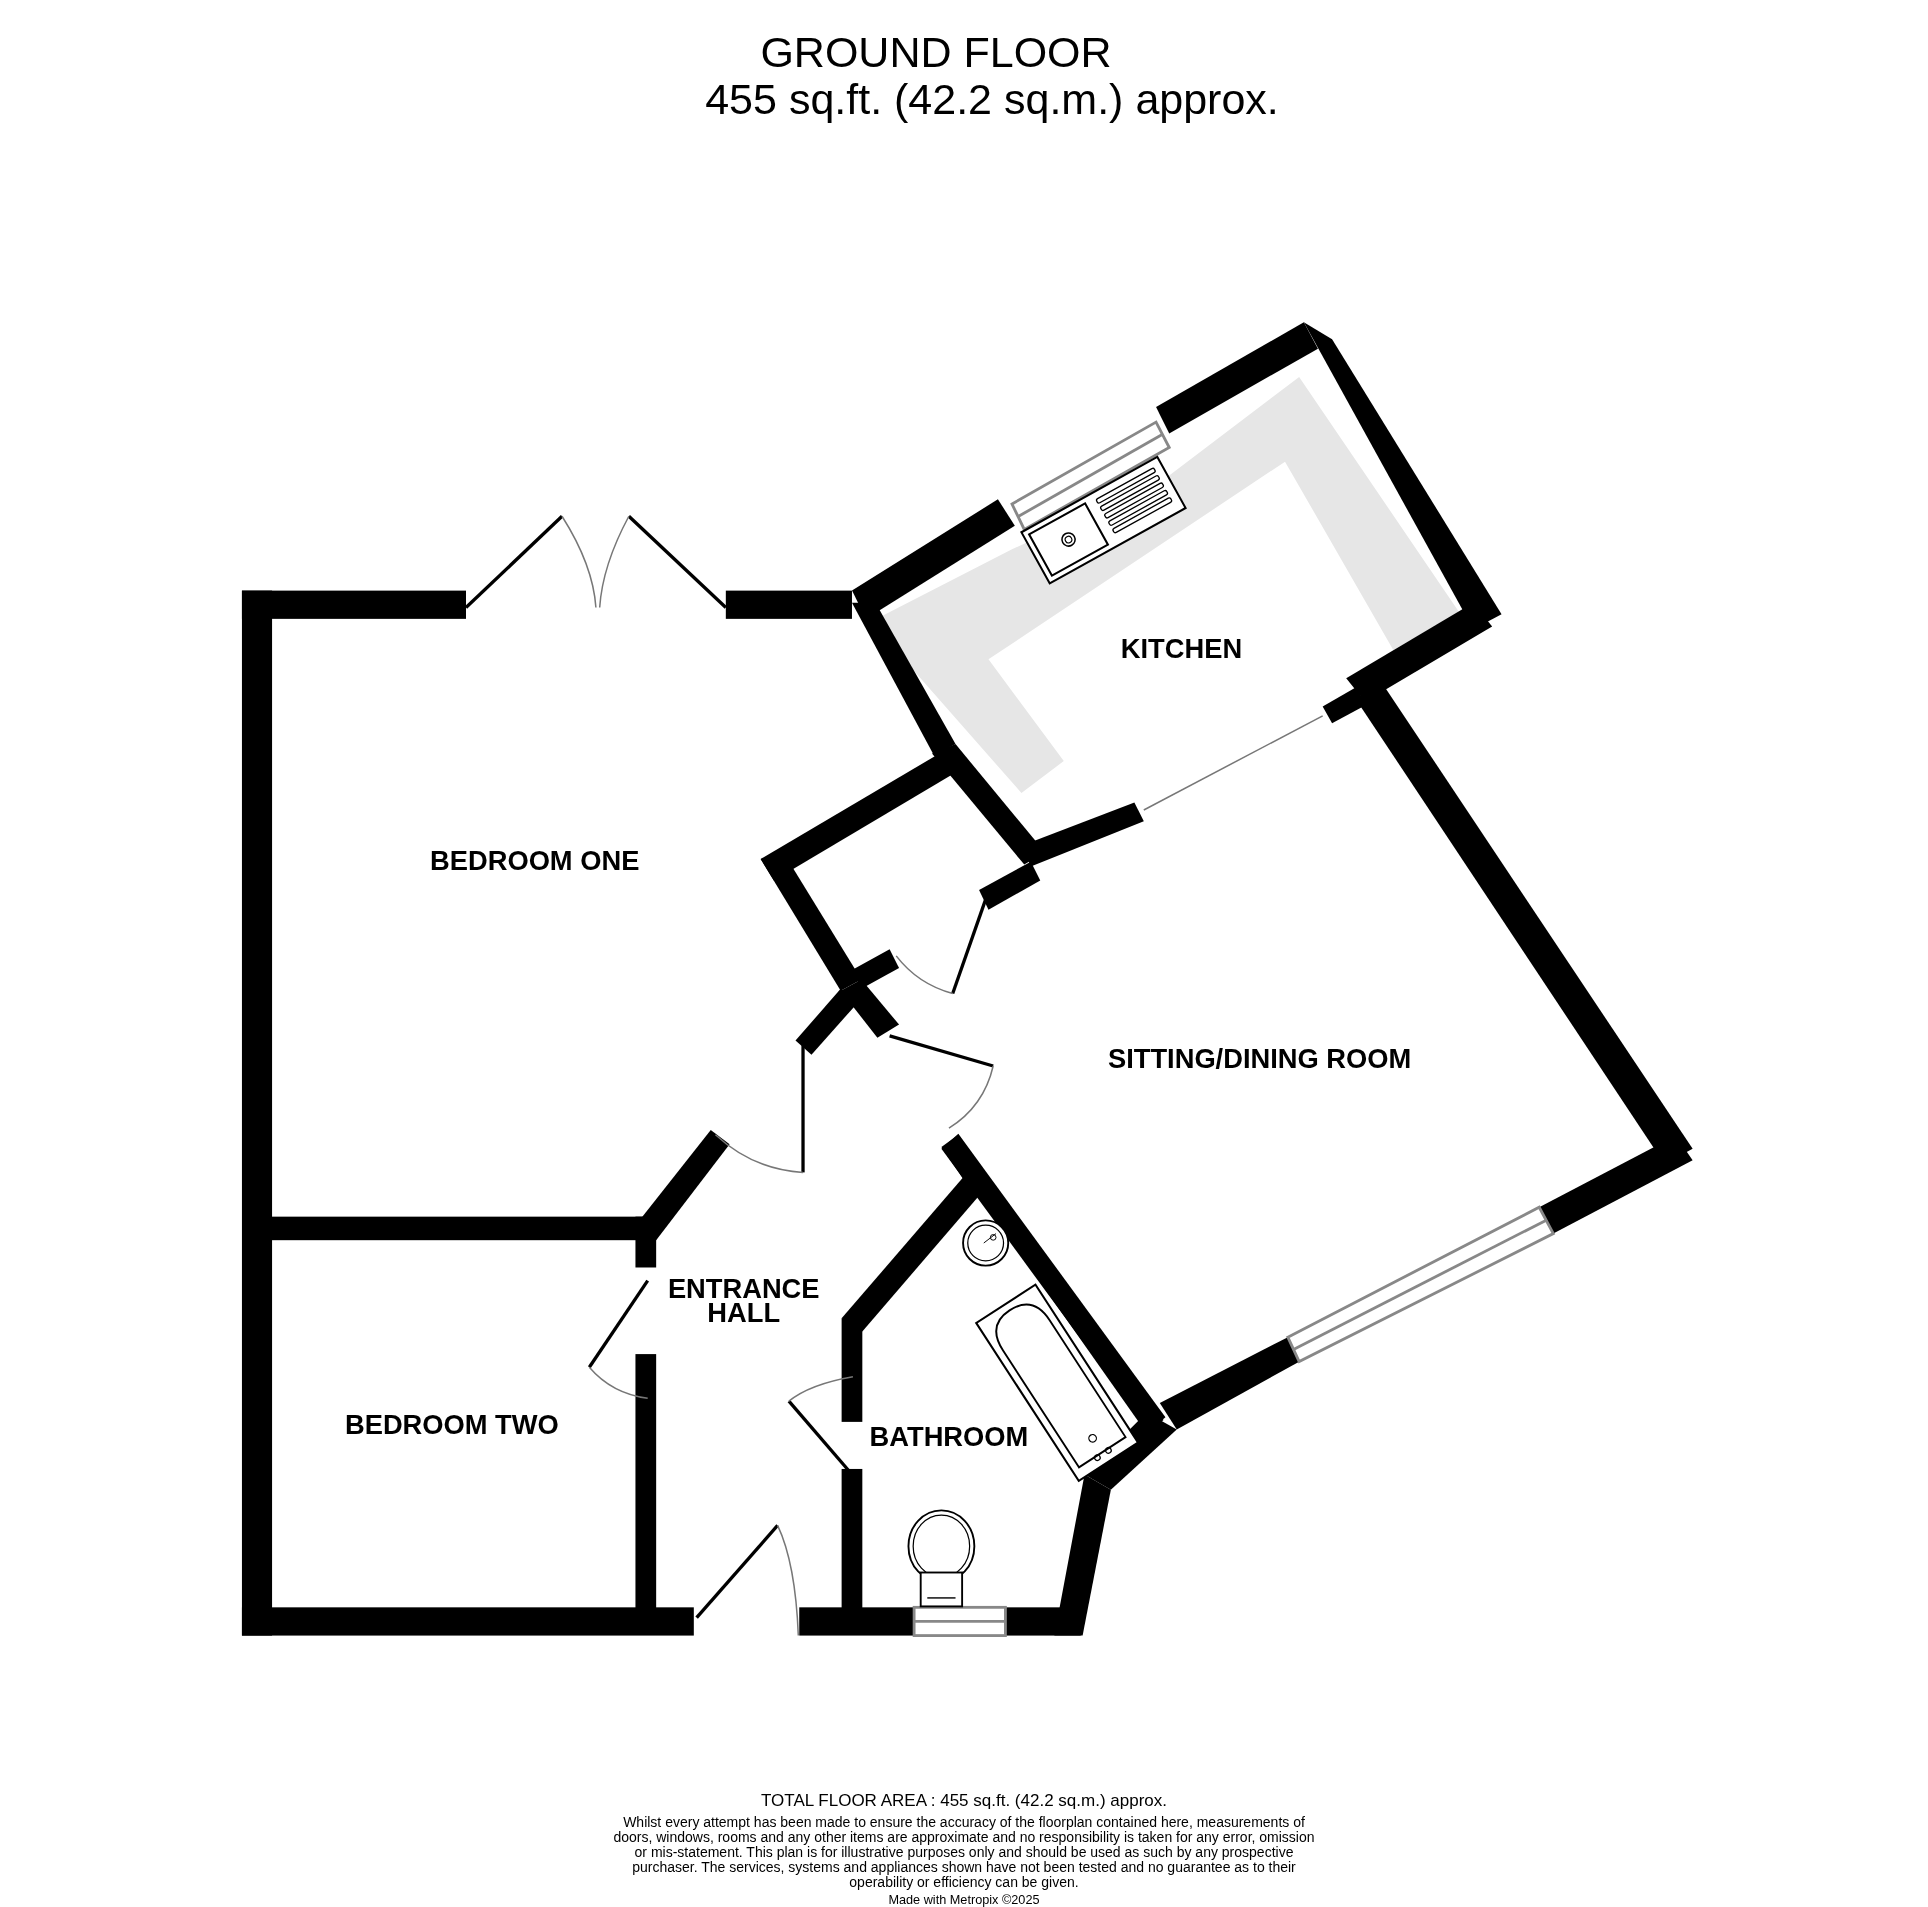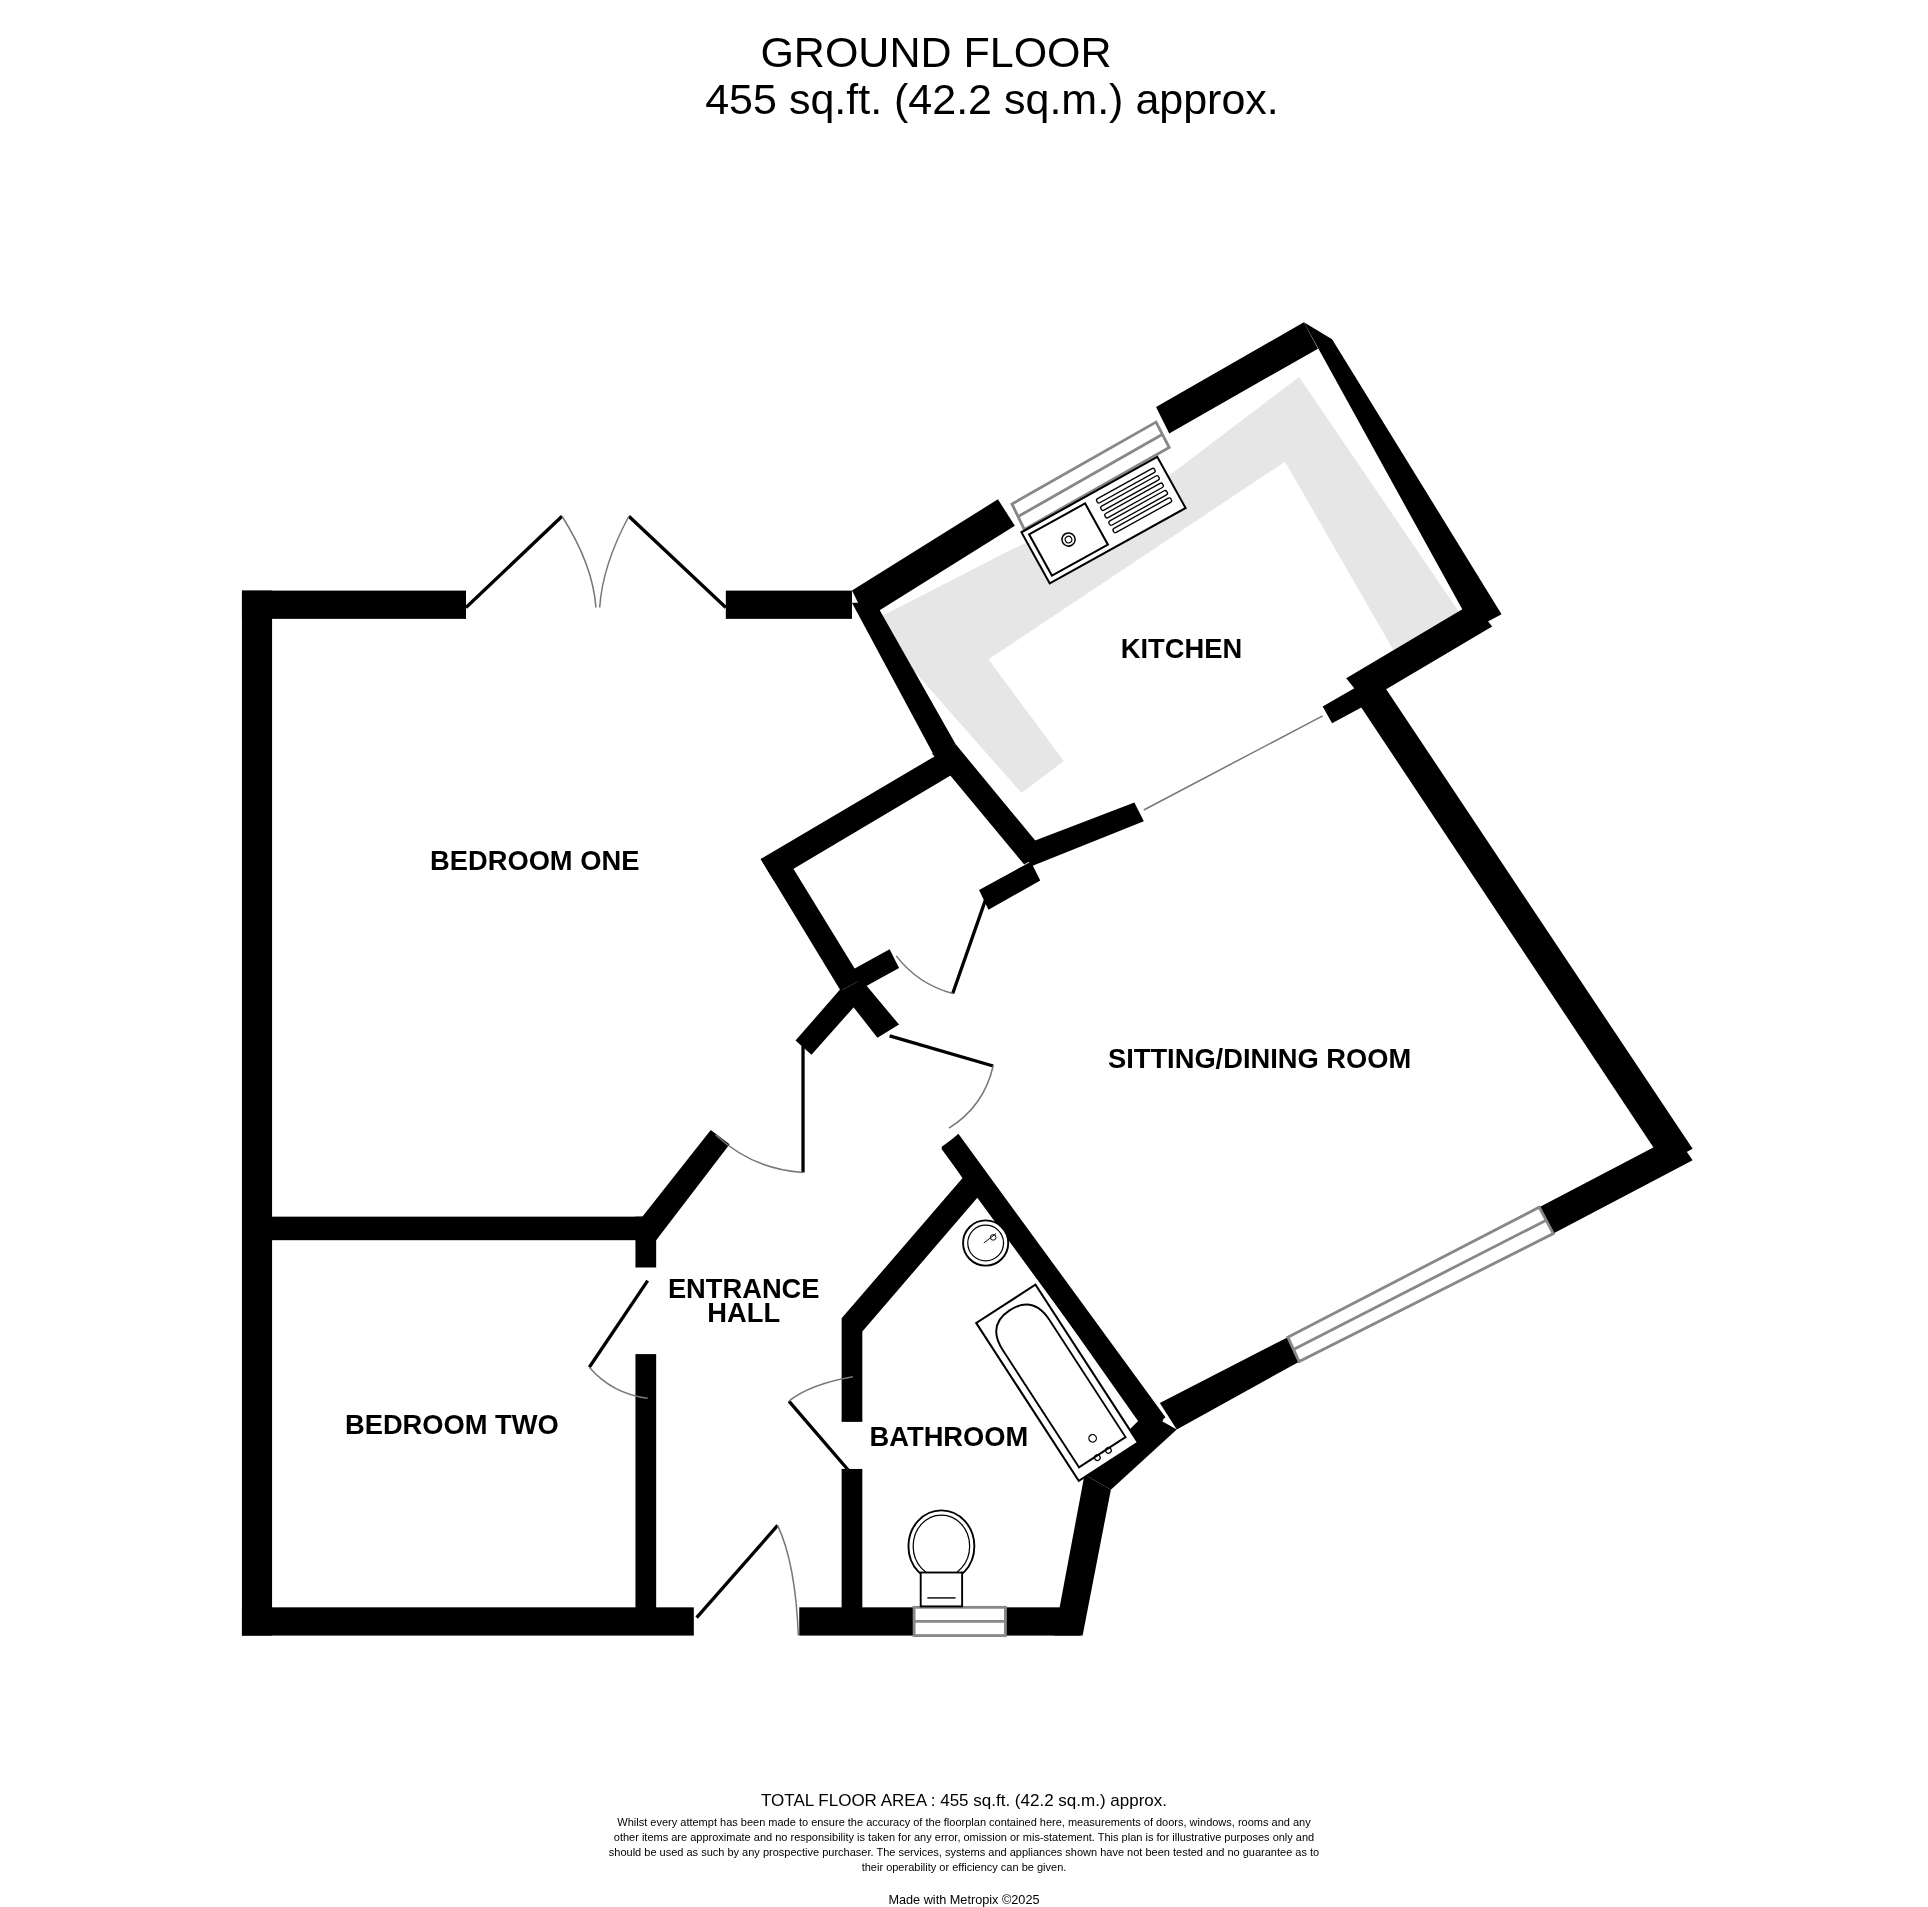--- a/index.html
+++ b/index.html
@@ -9,21 +9,21 @@
   #t2 { top:75px; font-size:43px; left:28px; }
   svg#plan { position:absolute; left:0; top:0; }
   .room-label { font-family:"Liberation Sans", sans-serif; font-weight:bold; font-size:29px; fill:#000; text-anchor:middle; }
   .wall { fill:#000; }
   .win { fill:#fff; stroke:#888; stroke-width:3; }
   .door-leaf { stroke:#000; stroke-width:3.5; fill:none; }
   .door-arc { stroke:#777; stroke-width:1.6; fill:none; }
   .fixture { fill:#fff; stroke:#000; stroke-width:2.2; }
   .footer { position:absolute; left:0; width:1928px; text-align:center; color:#000; font-family:"Liberation Sans", sans-serif; }
   #f-total { top:1791px; font-size:17px; }
-  #f-disc { top:1815px; font-size:11px; line-height:15px; width:716px; left:606px; }
+  #f-disc { top:1815px; font-size:14px; line-height:15px; width:716px; left:606px; }
   #f-made { top:1893px; font-size:12.7px; }
 </style>
 </head>
 <body>
 
 <div class="title" id="t1">GROUND FLOOR</div>
 <div class="title" id="t2">455 sq.ft. (42.2 sq.m.) approx.</div>
 
 <svg id="plan" width="1928" height="1908" viewBox="0 0 2048 2026">
 

